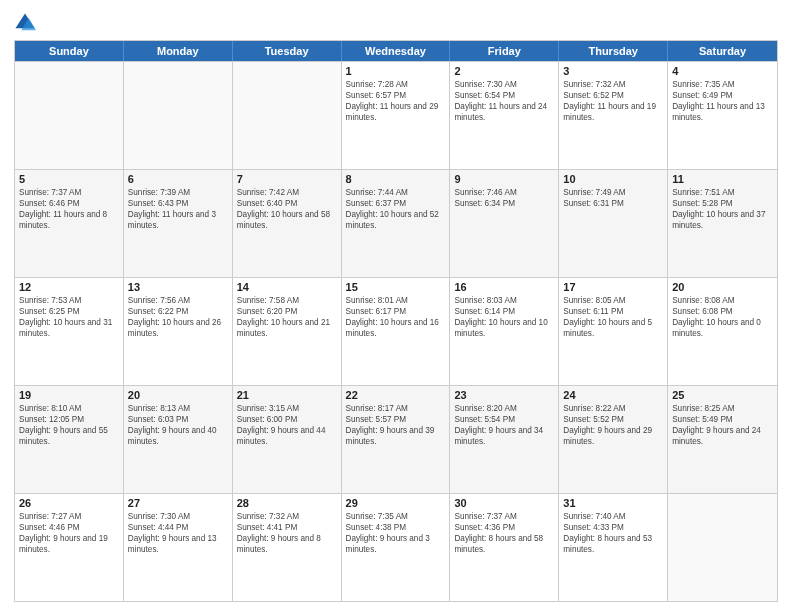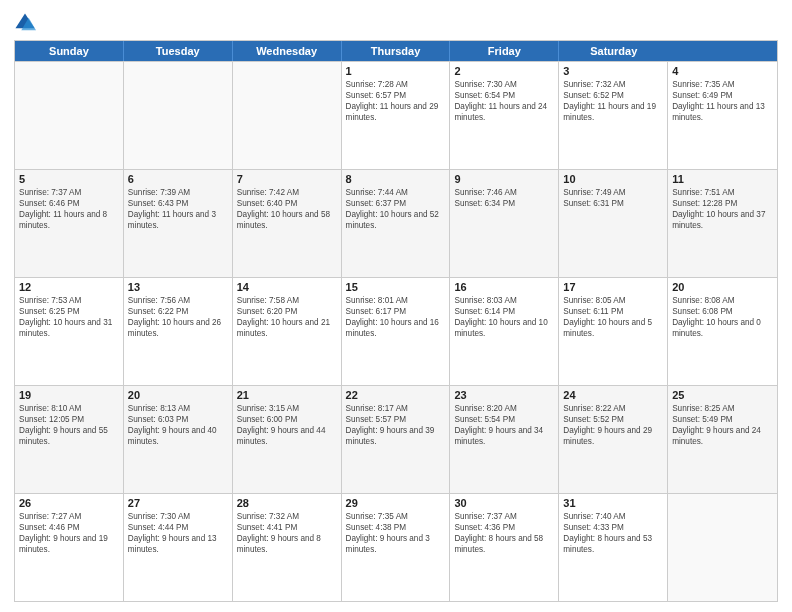--- a/index.html
+++ b/index.html
@@ -133,24 +133,25 @@
     </div>
     <div class="title-block">
       <div class="month-title"></div>
       <div class="subtitle"></div>
     </div>
   </div>
 
   <div class="calendar">
     <div class="cal-header">
     <div class="cal-header-cell">Sunday</div>
+        <div class="cal-header-cell">Monday</div>
         <div class="cal-header-cell">Tuesday</div>
         <div class="cal-header-cell">Wednesday</div>
+        <div class="cal-header-cell">Friday</div>
         <div class="cal-header-cell">Thursday</div>
-        <div class="cal-header-cell">Friday</div>
         <div class="cal-header-cell">Saturday</div>
       </div>
     <div class="cal-body">
     <div class="cal-row">
           <div class="cal-cell empty"></div>
           <div class="cal-cell empty"></div>
           <div class="cal-cell empty"></div>
           <div class="cal-cell">
             <div class="day-num">1</div>
             <div class="cell-line">Sunrise: 7:28 AM</div>
@@ -207,21 +208,21 @@
             <div class="cell-line">Sunset: 6:34 PM</div>
           </div>
           <div class="cal-cell">
             <div class="day-num">10</div>
             <div class="cell-line">Sunrise: 7:49 AM</div>
             <div class="cell-line">Sunset: 6:31 PM</div>
           </div>
           <div class="cal-cell">
             <div class="day-num">11</div>
             <div class="cell-line">Sunrise: 7:51 AM</div>
-            <div class="cell-line">Sunset: 12:28 PM</div>
+            <div class="cell-line">Sunset: 5:28 PM</div>
             <div class="cell-line">Daylight: 10 hours and 37 minutes.</div>
           </div>
         </div>
         <div class="cal-row">
           <div class="cal-cell">
             <div class="day-num">12</div>
             <div class="cell-line">Sunrise: 7:53 AM</div>
             <div class="cell-line">Sunset: 6:25 PM</div>
             <div class="cell-line">Daylight: 10 hours and 31 minutes.</div>
           </div>

